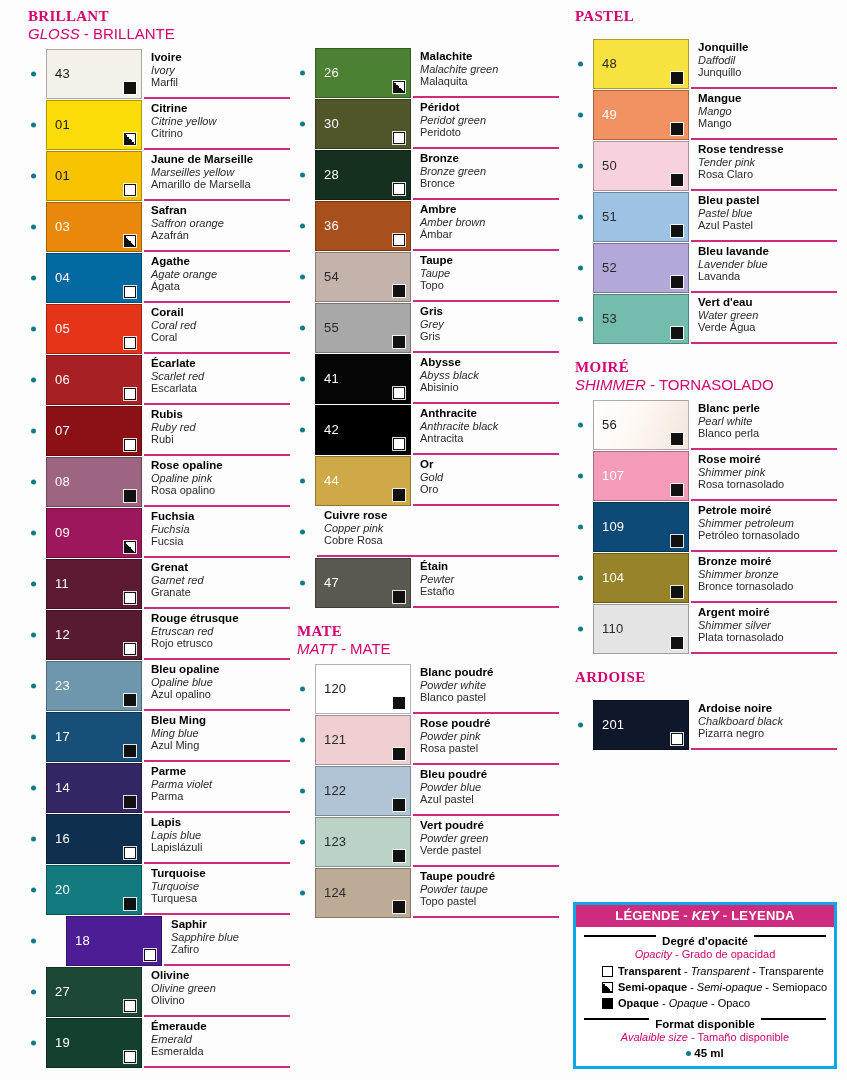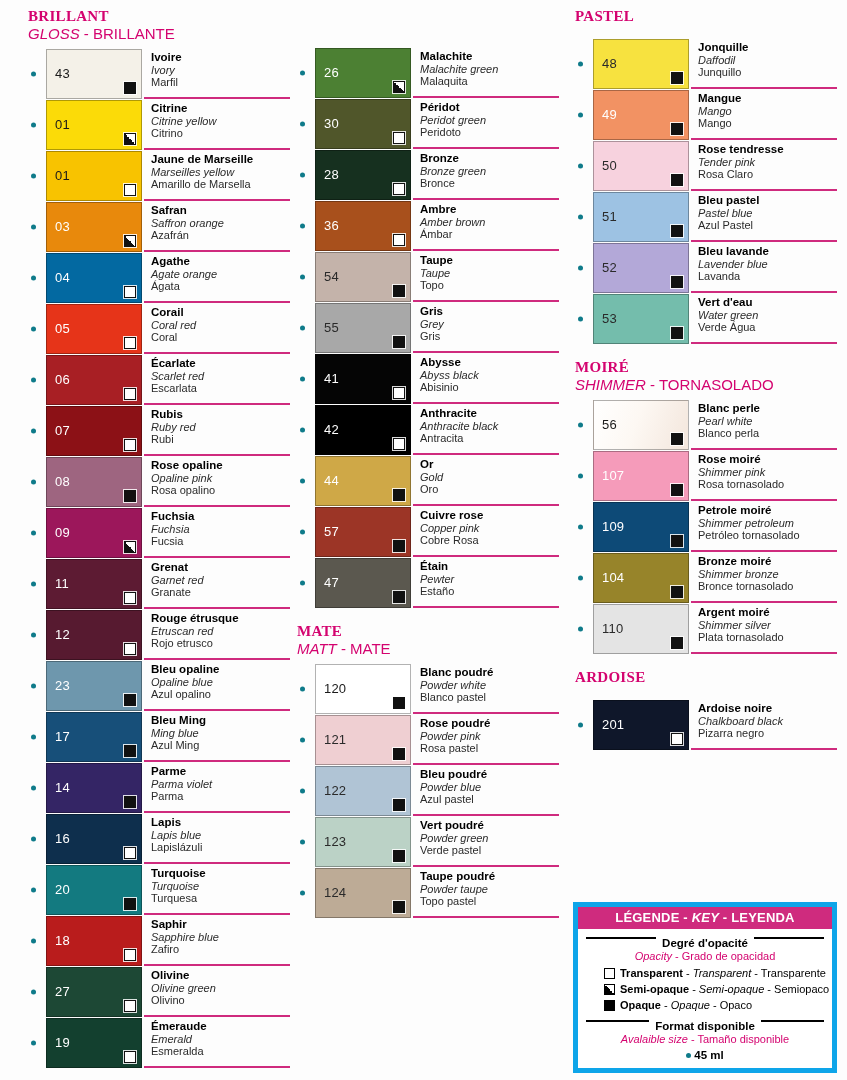--- a/index.html
+++ b/index.html
@@ -128,21 +128,21 @@
   }
 
   .gap { height: 14px; }
 
   
   #legend {
     position: absolute;
     left: 573px;
     top: 902px;
     width: 264px;
-    border: 5px solid #0ea5e9;
+    border: 3px solid #0ea5e9;
     background: #ffffff;
   }
   #legend-title {
     background: #cf2b7e;
     color: #ffffff;
     text-align: center;
     font-size: 13px;
     font-weight: bold;
     padding: 3px 0 4px 0;
     letter-spacing: 0.2px;
@@ -459,21 +459,21 @@
         <div class="names">
           <div class="n-fr">Turquoise</div>
           <div class="n-en">Turquoise</div>
           <div class="n-es">Turquesa</div>
         </div>
       </div>
       <div class="row">
         <div class="bullet-cell">
           <span class="bullet"></span>
         </div>
-        <div class="swatch" style="background: #b91c1c;">
+        <div class="swatch" style="background: #4c1d95; margin-left: 20px;">
           <span class="code" style="color: rgb(255, 255, 255);">18</span>
           <span class="opbox transparent"></span>
         </div>
         <div class="names">
           <div class="n-fr">Saphir</div>
           <div class="n-en">Sapphire blue</div>
           <div class="n-es">Zafiro</div>
         </div>
       </div>
       <div class="row">
@@ -630,24 +630,20 @@
         </div>
         <div class="names">
           <div class="n-fr">Or</div>
           <div class="n-en">Gold</div>
           <div class="n-es">Oro</div>
         </div>
       </div>
       <div class="row">
         <div class="bullet-cell">
           <span class="bullet"></span>
-        </div>
-        <div class="swatch" style="background: rgb(156, 53, 38);">
-          <span class="code" style="color: rgb(255, 255, 255);">57</span>
-          <span class="opbox opaque"></span>
         </div>
         <div class="names">
           <div class="n-fr">Cuivre rose</div>
           <div class="n-en">Copper pink</div>
           <div class="n-es">Cobre Rosa</div>
         </div>
       </div>
       <div class="row">
         <div class="bullet-cell">
           <span class="bullet"></span>

